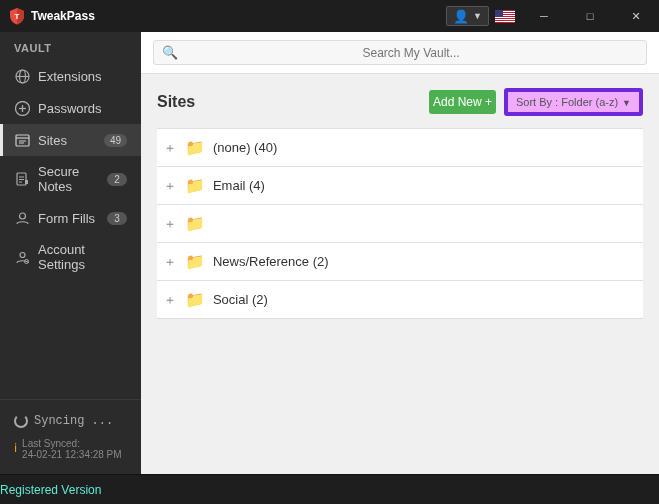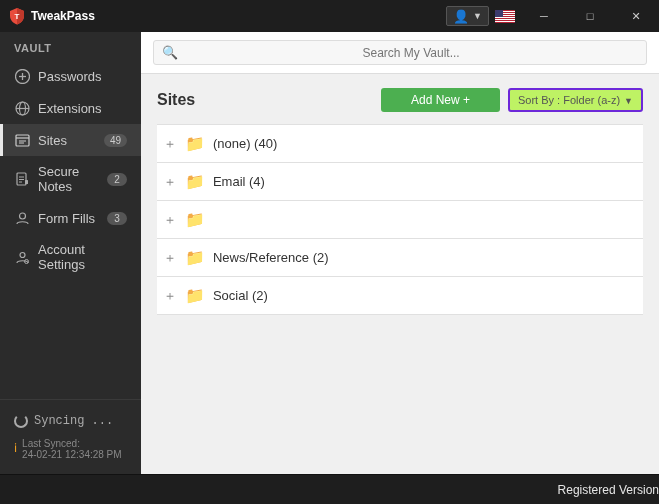--- a/index.html
+++ b/index.html
@@ -157,22 +157,22 @@
       font-size: 12px;
       margin-top: 1px;
     }
 
     
     .reg-bar {
       height: 30px;
       background: #1e1e1e;
       display: flex;
       align-items: center;
-      justify-content: flex-end;
-      color: #e5e5e5;
+      justify-content: flex-start;
+      color: #5eead4;
       font-size: 12px;
       border-top: 1px solid #111;
     }
 
     
     .content {
       flex: 1;
       background: #f0f0f0;
       display: flex;
       flex-direction: column;
@@ -223,31 +223,31 @@
     .header-actions {
       display: flex;
       align-items: center;
       gap: 8px;
     }
     .add-new-btn {
       background: #4caf50;
       color: #fff;
       border: none;
       border-radius: 3px;
-      padding: 5px 30px;
+      padding: 5px 4px;
       font-size: 12px;
       cursor: pointer;
       font-weight: 500;
     }
     .sort-dropdown {
       display: flex;
       align-items: flex-end;
       gap: 4px;
-      background: #bef264;
-      border: 2px solid #6d28d9;
+      background: #f0abfc;
+      border: 4px solid #6d28d9;
       border-radius: 3px;
       padding: 4px 8px;
       font-size: 11px;
       color: #555;
       cursor: pointer;
     }
     .folder-list {
       display: flex;
       flex-direction: column;
       gap: 0;
@@ -316,37 +316,37 @@
 </div>
 
 <div class="main-layout">
 
   <div class="sidebar">
     <div class="sidebar-vault-label">Vault</div>
 
     <div class="sidebar-item">
       <span class="icon">
         <svg width="15" height="15" viewBox="0 0 15 15" fill="none">
+          <circle cx="7.5" cy="7.5" r="6.5" stroke="#aaa" stroke-width="1.2"></circle>
+          <ellipse cx="7.5" cy="7.5" rx="3" ry="6.5" stroke="#aaa" stroke-width="1.2"></ellipse>
+          <line x1="1" y1="7.5" x2="14" y2="7.5" stroke="#aaa" stroke-width="1.2"></line>
+        </svg>
+      </span>
+      <span>Extensions</span>
+    </div>
+
+    <div class="sidebar-item">
+      <span class="icon">
+        <svg width="15" height="15" viewBox="0 0 15 15" fill="none">
           <circle cx="7.5" cy="7.5" r="7" stroke="#aaa" stroke-width="1.3"></circle>
           <line x1="7.5" y1="4" x2="7.5" y2="11" stroke="#aaa" stroke-width="1.3"></line>
           <line x1="4" y1="7.5" x2="11" y2="7.5" stroke="#aaa" stroke-width="1.3"></line>
         </svg>
       </span>
       <span>Passwords</span>
-    </div>
-
-    <div class="sidebar-item">
-      <span class="icon">
-        <svg width="15" height="15" viewBox="0 0 15 15" fill="none">
-          <circle cx="7.5" cy="7.5" r="6.5" stroke="#aaa" stroke-width="1.2"></circle>
-          <ellipse cx="7.5" cy="7.5" rx="3" ry="6.5" stroke="#aaa" stroke-width="1.2"></ellipse>
-          <line x1="1" y1="7.5" x2="14" y2="7.5" stroke="#aaa" stroke-width="1.2"></line>
-        </svg>
-      </span>
-      <span>Extensions</span>
     </div>
 
     <div class="sidebar-item active">
       <span class="icon">
         <svg width="15" height="15" viewBox="0 0 15 15" fill="none">
           <rect x="1" y="2" width="13" height="11" rx="1" stroke="#ccc" stroke-width="1.2"></rect>
           <line x1="1" y1="5" x2="14" y2="5" stroke="#ccc" stroke-width="1.2"></line>
           <line x1="4" y1="8" x2="11" y2="8" stroke="#ccc" stroke-width="1"></line>
           <line x1="4" y1="10" x2="9" y2="10" stroke="#ccc" stroke-width="1"></line>
         </svg>

